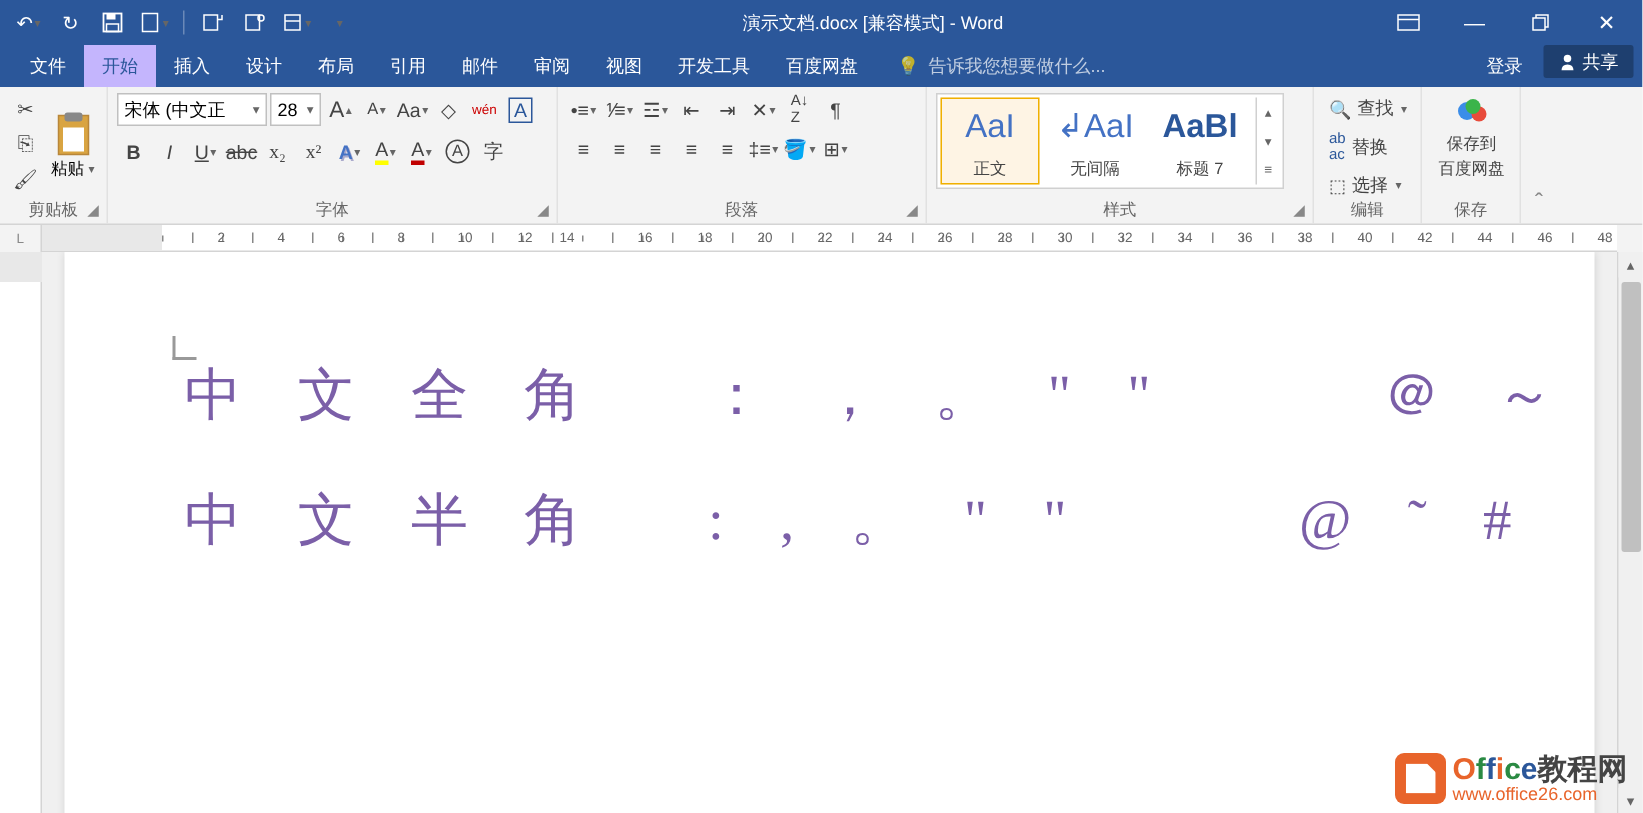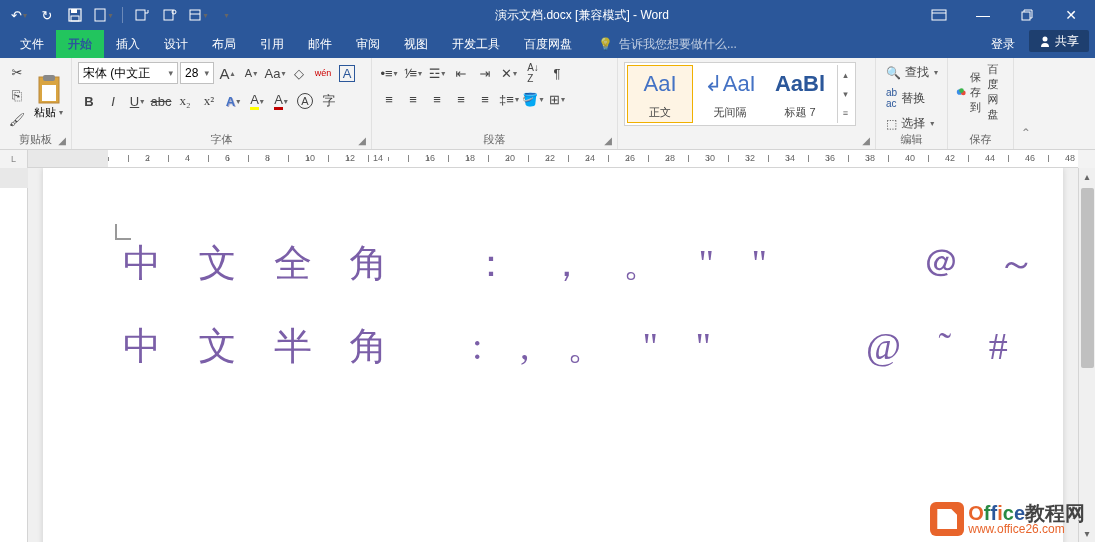--- a/index.html
+++ b/index.html
@@ -8,21 +8,21 @@
     .titlebar { height: 30px; background: #2b579a; display: flex; align-items: center; color: #fff; font-size: 12px; }
     .qat { display: flex; align-items: center; gap: 2px; padding: 0 6px; }
     .qat-btn { width: 26px; height: 26px; display: flex; align-items: center; justify-content: center; color: #fff; font-size: 13px; cursor: pointer; }
     .qat-sep { width: 1px; height: 16px; background: rgba(255,255,255,0.3); margin: 0 4px; }
     .doc-title { flex: 1; text-align: center; }
     .win-controls { display: flex; align-items: center; gap: 4px; padding-right: 4px; }
     .win-btn { width: 40px; height: 30px; display: flex; align-items: center; justify-content: center; color: #fff; font-size: 14px; cursor: pointer; }
     
     .tabbar { height: 28px; background: #2b579a; display: flex; align-items: center; color: #fff; font-size: 12px; padding-left: 8px; }
     .tab { padding: 0 12px; height: 28px; line-height: 28px; cursor: pointer; }
-    .tab.active { background: #22c55e; color: #2b579a; font-weight: bold; }
+    .tab.active { background: #c4b5fd; color: #2b579a; }
     .tell-me { flex: 1; padding-left: 14px; color: rgba(255,255,255,0.7); display: flex; align-items: center; gap: 6px; }
     .tab-right { display: flex; align-items: flex-start; margin-right: 6px; gap: 4px; }
     .login { padding: 0 10px; }
     .share { background: #1e3f6f; padding: 0 10px; height: 22px; display: flex; align-items: center; gap: 4px; border-radius: 2px; }
     
     .ribbon { height: 92px; background: #f3f3f3; border-bottom: 1px solid #d4d4d4; display: flex; position: relative; }
     .group { border-right: 1px solid #e1e1e1; padding: 4px 6px 2px 6px; display: flex; flex-direction: column; justify-content: space-between; position: relative; }
     .group-label { font-size: 11px; color: #666; text-align: center; position: absolute; bottom: 2px; left: 0; right: 0; }
     .group-content { display: flex; gap: 4px; height: 68px; }
     .group-launcher { position: absolute; right: 2px; bottom: 2px; width: 14px; height: 14px; font-size: 10px; color: #888; cursor: pointer; display: flex; align-items: center; justify-content: center; }
@@ -49,21 +49,21 @@
     .style-item { width: 66px; display: flex; flex-direction: column; align-items: center; justify-content: space-between; border: 1px solid transparent; cursor: pointer; padding: 2px; }
     .style-item.selected { border-color: #f0b000; background: #fef4e4; }
     .style-preview { font-size: 22px; color: #4472c4; height: 32px; display: flex; align-items: center; }
     .style-name { font-size: 11px; color: #444; }
     .gallery-more { width: 16px; display: flex; flex-direction: column; border-left: 1px solid #d0d0d0; }
     .gallery-more > div { flex: 1; display: flex; align-items: center; justify-content: center; font-size: 9px; color: #666; cursor: pointer; }
     
     .edit-col { display: flex; flex-direction: column; gap: 2px; }
     .edit-item { display: flex; align-items: center; gap: 4px; padding: 2px 4px; font-size: 12px; color: #444; cursor: pointer; white-space: nowrap; }
     
-    .save-big { display: flex; flex-direction: row; align-items: center; justify-content: center; width: 54px; cursor: pointer; font-size: 11px; color: #444; gap: 2px; }
+    .save-big { display: flex; flex-direction: column; align-items: center; justify-content: center; width: 54px; cursor: pointer; font-size: 11px; color: #444; gap: 2px; }
     
     .ribbon-collapse { width: 24px; display: flex; align-items: flex-end; justify-content: center; padding-bottom: 4px; color: #888; cursor: pointer; }
     
     .ruler-area { height: 18px; background: #fff; display: flex; }
     .ruler-corner { width: 28px; background: #f3f3f3; border-right: 1px solid #d4d4d4; display: flex; align-items: center; justify-content: center; font-size: 9px; color: #888; }
     .ruler { flex: 1; background: #fff; border-bottom: 1px solid #d4d4d4; position: relative; font-size: 9px; color: #666; overflow: hidden; }
     .ruler-tick { position: absolute; top: 0; border-left: 1px solid #888; height: 6px; }
     .ruler-num { position: absolute; top: 3px; }
     .ruler-margin { position: absolute; top: 0; height: 18px; background: #e8e8e8; }
     
@@ -369,20 +369,21 @@
           <div class="style-preview" style="color:#2b579a;font-weight:bold">AaBl</div>
           <div class="style-name">标题 7</div>
         </div>
         <div class="gallery-more">
           <div>▴</div>
           <div>▾</div>
           <div>≡</div>
         </div>
       </div>
     </div>
+    <div class="group-label">样式</div>
     <div class="group-launcher">◢</div>
   </div>
 
   <div class="group" style="width:72px">
     <div class="edit-col">
       <div class="edit-item">
         <span>🔍</span>
         <span>查找</span>
         <span class="dd-arrow">▾</span>
       </div>

